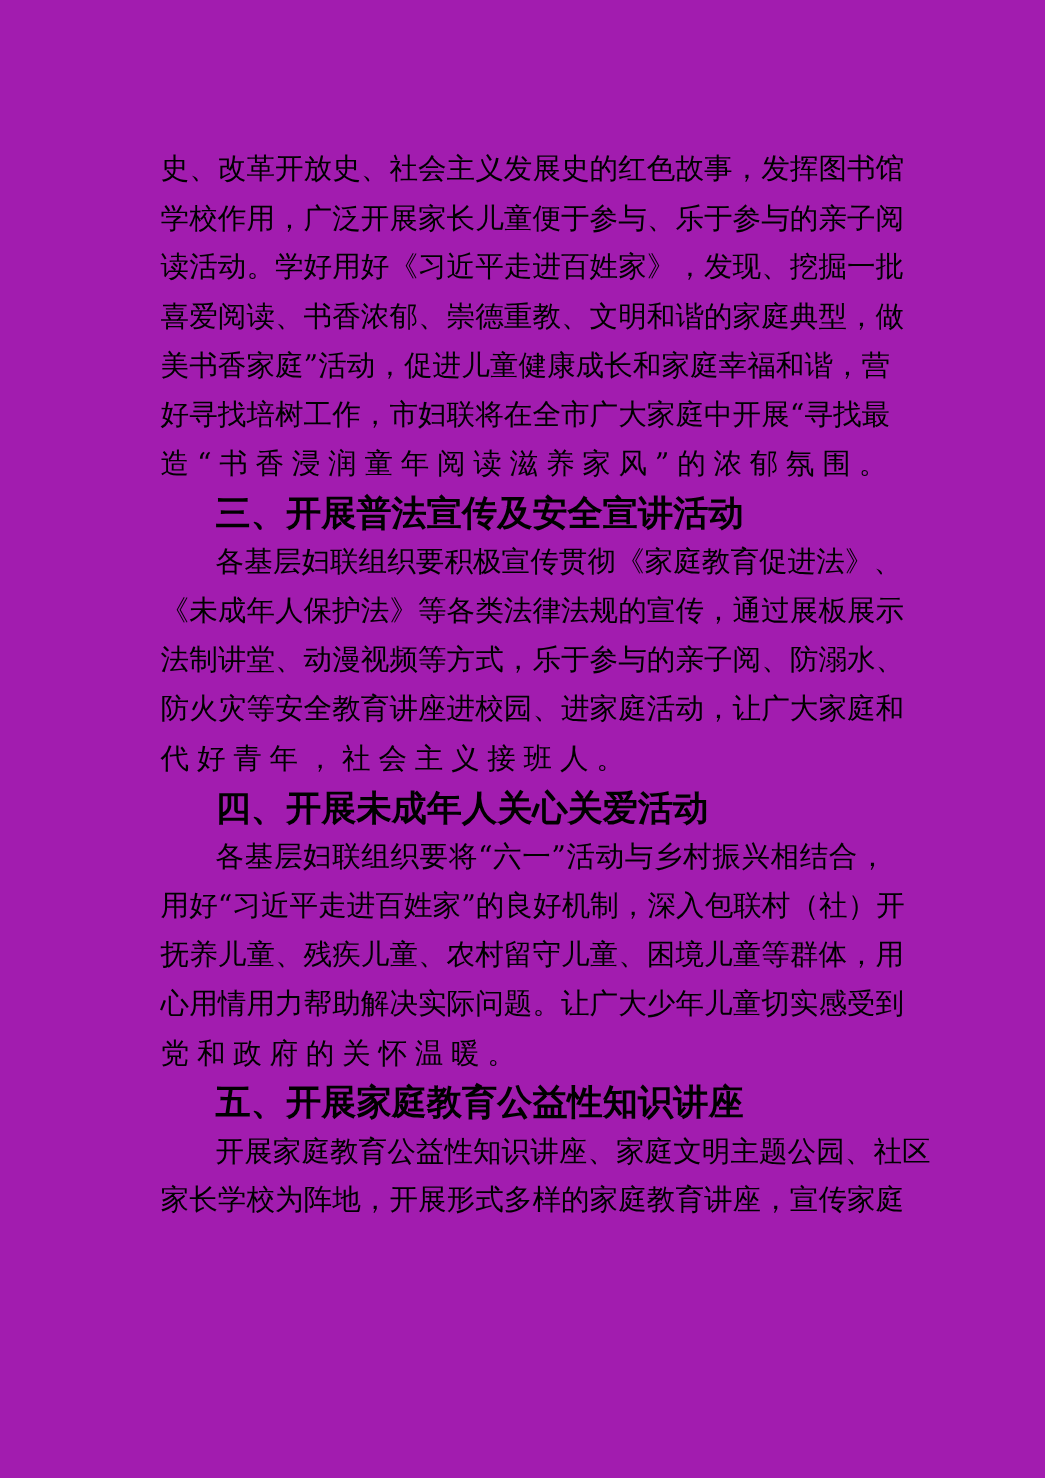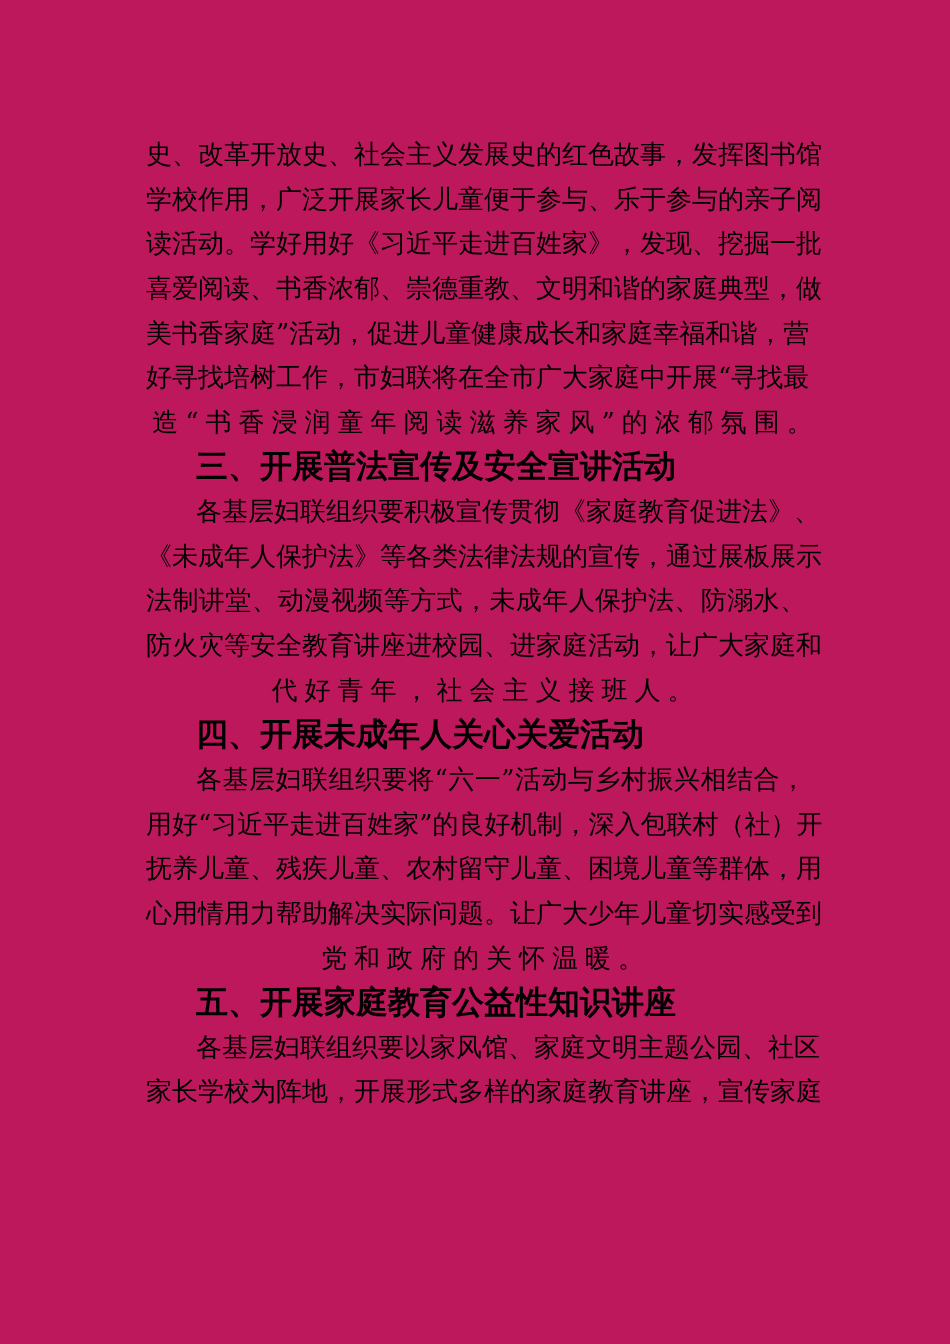--- a/index.html
+++ b/index.html
@@ -12,40 +12,39 @@
     height: 1344px;
     position: relative;
     overflow: hidden;
   }
   .page {
     position: absolute;
     left: 0;
     top: 0;
     width: 950px;
     height: 1344px;
-    background: #be185d;
+    background: #a21caf;
   }
   .content {
     position: absolute;
     left: 146px;
     top: 132px;
     width: 680px;
   }
   .line {
     height: 44.65px;
     line-height: 44.65px;
     white-space: nowrap;
     color: #000000;
   }
   .body-line {
     font-family: "DejaVu Serif", "Liberation Serif", serif;
     font-size: 26px;
     letter-spacing: 7px;
     font-weight: normal;
-    text-align: center;
   }
   .body-line.justify {
     text-align: justify;
     text-align-last: justify;
     width: 660px;
     letter-spacing: 0;
   }
   .indent {
     padding-left: 50px;
     width: 610px !important;
@@ -72,36 +71,36 @@
       <div class="line body-line justify">美书香家庭”活动，促进儿童健康成长和家庭幸福和谐，营</div>
       <div class="line body-line justify">好寻找培树工作，市妇联将在全市广大家庭中开展“寻找最</div>
       <div class="line body-line">造“书香浸润童年阅读滋养家风”的浓郁氛围。</div>
     </div>
 
     <div class="line heading-line">三、开展普法宣传及安全宣讲活动</div>
 
     <div>
       <div class="line body-line justify indent">各基层妇联组织要积极宣传贯彻《家庭教育促进法》、</div>
       <div class="line body-line justify">《未成年人保护法》等各类法律法规的宣传，通过展板展示</div>
-      <div class="line body-line justify">法制讲堂、动漫视频等方式，未成年人保护法、防溺水、</div>
+      <div class="line body-line justify">法制讲堂、动漫视频等方式，乐于参与的亲子阅、防溺水、</div>
       <div class="line body-line justify">防火灾等安全教育讲座进校园、进家庭活动，让广大家庭和</div>
       <div class="line body-line">代好青年，社会主义接班人。</div>
     </div>
 
     <div class="line heading-line">四、开展未成年人关心关爱活动</div>
 
     <div>
       <div class="line body-line justify indent">各基层妇联组织要将“六一”活动与乡村振兴相结合，</div>
       <div class="line body-line justify">用好“习近平走进百姓家”的良好机制，深入包联村（社）开</div>
       <div class="line body-line justify">抚养儿童、残疾儿童、农村留守儿童、困境儿童等群体，用</div>
       <div class="line body-line justify">心用情用力帮助解决实际问题。让广大少年儿童切实感受到</div>
       <div class="line body-line">党和政府的关怀温暖。</div>
     </div>
 
     <div class="line heading-line">五、开展家庭教育公益性知识讲座</div>
 
     <div>
-      <div class="line body-line justify indent">各基层妇联组织要以家风馆、家庭文明主题公园、社区</div>
+      <div class="line body-line justify indent">开展家庭教育公益性知识讲座、家庭文明主题公园、社区</div>
       <div class="line body-line justify">家长学校为阵地，开展形式多样的家庭教育讲座，宣传家庭</div>
     </div>
 
   </div>
 </div>
 
 </body></html>

